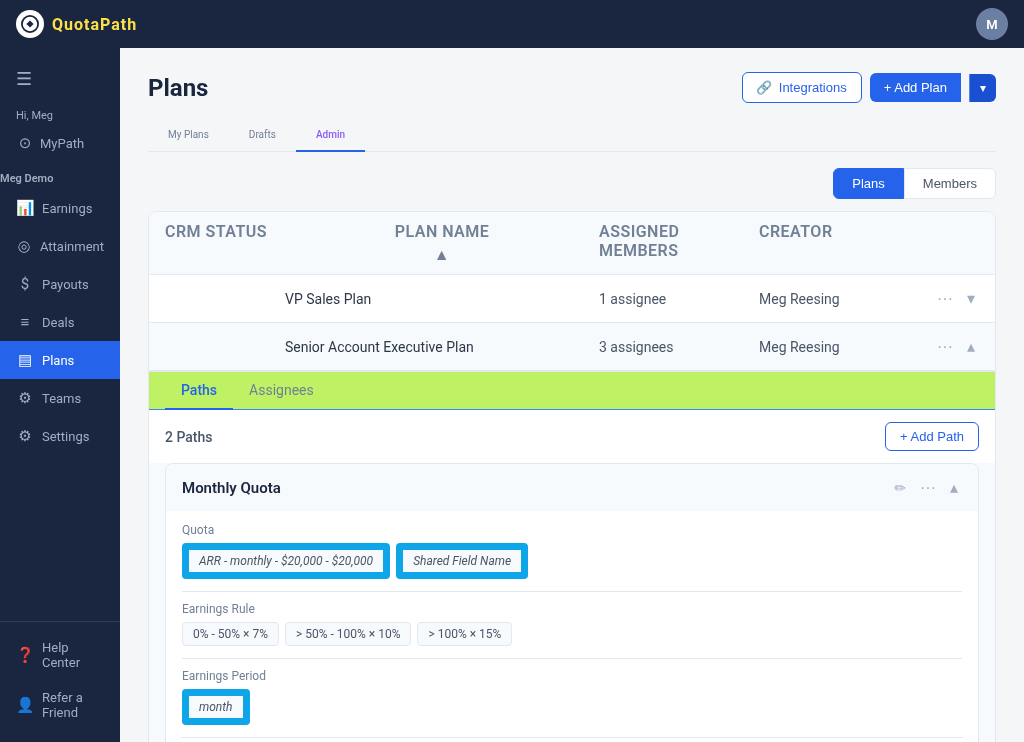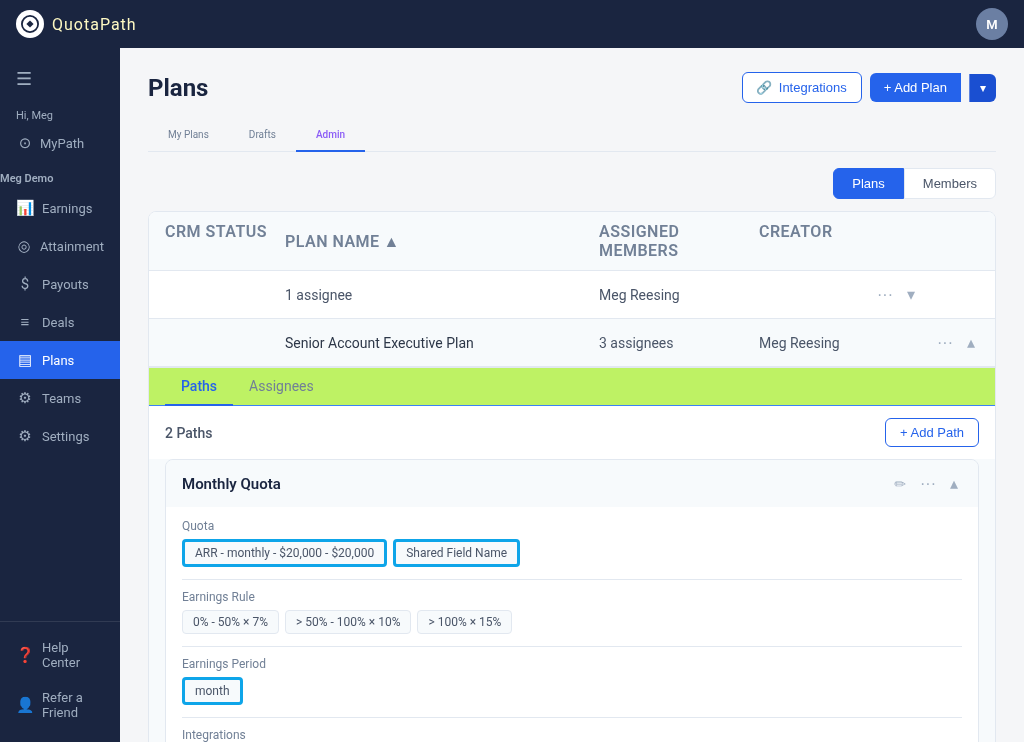--- a/index.html
+++ b/index.html
@@ -9,21 +9,21 @@
     .top-nav {
       background: #1a2540;
       height: 48px;
       display: flex;
       align-items: center;
       justify-content: space-between;
       padding: 0 16px;
       flex-shrink: 0;
     }
     .logo-area { display: flex; align-items: center; gap: 8px; }
-    .logo-text { color: #fef9c3; font-weight: 400; font-size: 16px; letter-spacing: 1px; }
+    .logo-text { color: #fde047; font-weight: 700; font-size: 16px; letter-spacing: 1px; }
     .logo-icon { width: 28px; height: 28px; background: white; border-radius: 50%; display: flex; align-items: center; justify-content: center; }
     .logo-icon svg { width: 18px; height: 18px; }
     .avatar { width: 32px; height: 32px; border-radius: 50%; background: #6b7fa3; overflow: hidden; display: flex; align-items: center; justify-content: center; color: white; font-size: 13px; font-weight: 600; }
 
     
     .main-layout { display: flex; flex: 1; overflow: hidden; }
 
     
     .sidebar {
       width: 120px;
@@ -96,21 +96,21 @@
     .toggle-btn:first-child { border-radius: 6px 0 0 6px; }
     .toggle-btn:last-child { border-radius: 0 6px 6px 0; }
 
     
     .plans-table { background: white; border-radius: 8px; border: 1px solid #e2e8f0; overflow: hidden; }
     .table-header {
       display: grid; grid-template-columns: 120px 1fr 160px 160px 60px;
       padding: 10px 16px; background: #f7fafc; border-bottom: 1px solid #e2e8f0;
       font-size: 16px; font-weight: 600; color: #718096; text-transform: uppercase; letter-spacing: 0.03em;
     }
-    .table-header .col-plan { display: flex; align-items: center; gap: 4px; }
+    .table-header .col-plan { display: flex; align-items: center; gap: 4px; flex-direction: column; }
     .table-row {
       display: grid; grid-template-columns: 120px 1fr 160px 160px 60px;
       padding: 12px 16px; border-bottom: 1px solid #e2e8f0; align-items: center;
     }
     .table-row:last-child { border-bottom: none; }
     .table-row.expanded { background: #f7fafc; }
     .plan-name { font-size: 14px; color: #2d3748; font-weight: 400; }
     .assignees { font-size: 14px; color: #4a5568; }
     .creator { font-size: 14px; color: #4a5568; }
     .row-actions { display: flex; align-items: center; gap: 6px; justify-content: flex-end; }
@@ -139,22 +139,22 @@
       padding: 12px 16px; background: #f7fafc;
     }
     .path-name { font-size: 15px; font-weight: 600; color: #1a2540; }
     .path-actions { display: flex; gap: 6px; align-items: center; }
     .path-body { padding: 12px 16px; background: white; }
 
     .field-section { margin-bottom: 12px; }
     .field-label { font-size: 12px; color: #718096; margin-bottom: 6px; font-weight: 400; }
     .field-tags { display: flex; flex-wrap: wrap; gap: 6px; }
     .tag {
-      padding: 4px 10px; border-radius: 4px; border: 3px solid #0ea5e9;
-      font-size: 12px; color: #4a5568; background: #f7fafc;
+      padding: 4px 10px; border-radius: 4px; border: 7px solid #0ea5e9;
+      font-size: 12px; color: #4a5568; background: #f7fafc; font-style: italic;
     }
     .assign-link { color: #2563eb; font-size: 13px; font-weight: 500; cursor: pointer; text-decoration: none; }
     .field-divider { border: none; border-top: 1px solid #e2e8f0; margin: 10px 0; }
 
     .earnings-tags { display: flex; gap: 6px; }
     .earnings-tag { padding: 4px 10px; border-radius: 4px; border: 1px solid #e2e8f0; font-size: 12px; color: #4a5568; background: #f7fafc; }
   </style>
 </head>
 <body>
 
@@ -258,20 +258,21 @@
           <span>Plan name</span>
           <span style="cursor:pointer;">▲</span>
         </div>
         <div>Assigned members</div>
         <div>Creator</div>
         <div></div>
       </div>
 
       <div class="table-row">
         <div></div>
+        <div class="plan-name">VP Sales Plan</div>
         <div class="assignees">1 assignee</div>
         <div class="creator">Meg Reesing</div>
         <div class="row-actions">
           <button class="icon-btn">···</button>
           <button class="icon-btn">▾</button>
         </div>
       </div>
 
       <div class="table-row expanded">
         <div></div>

